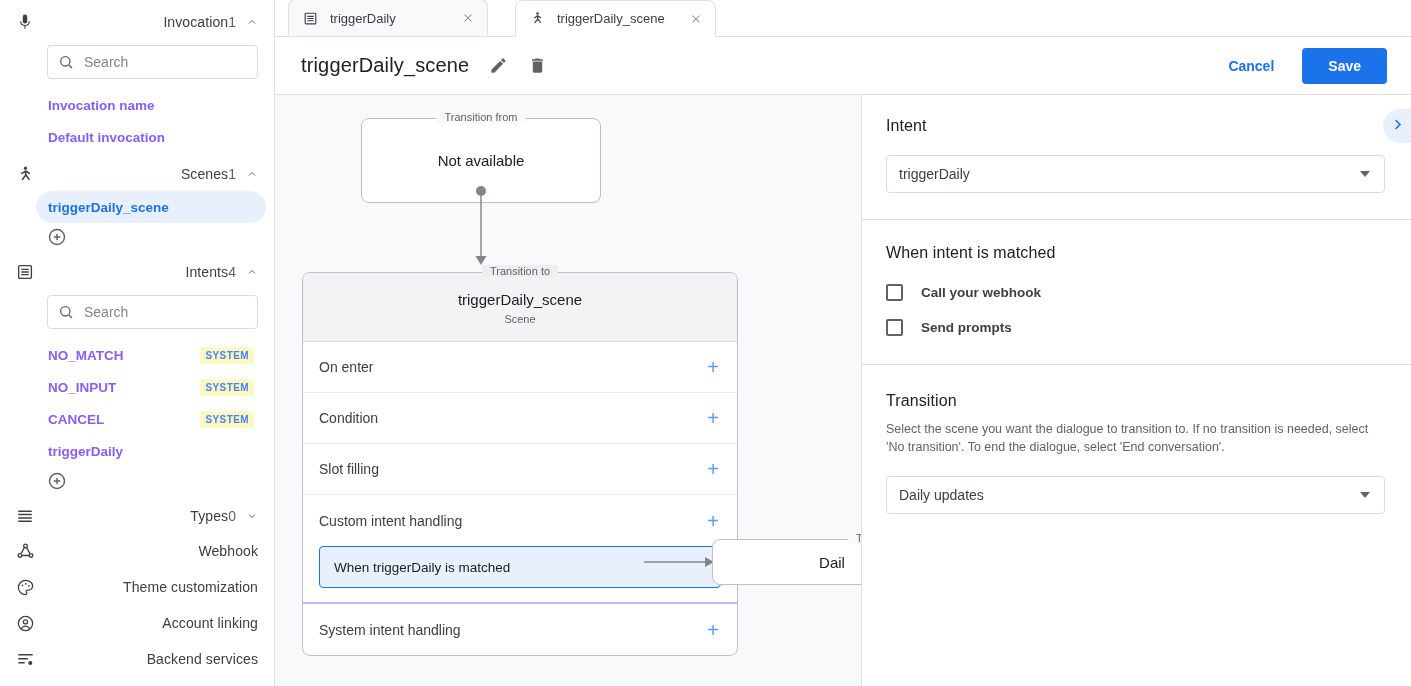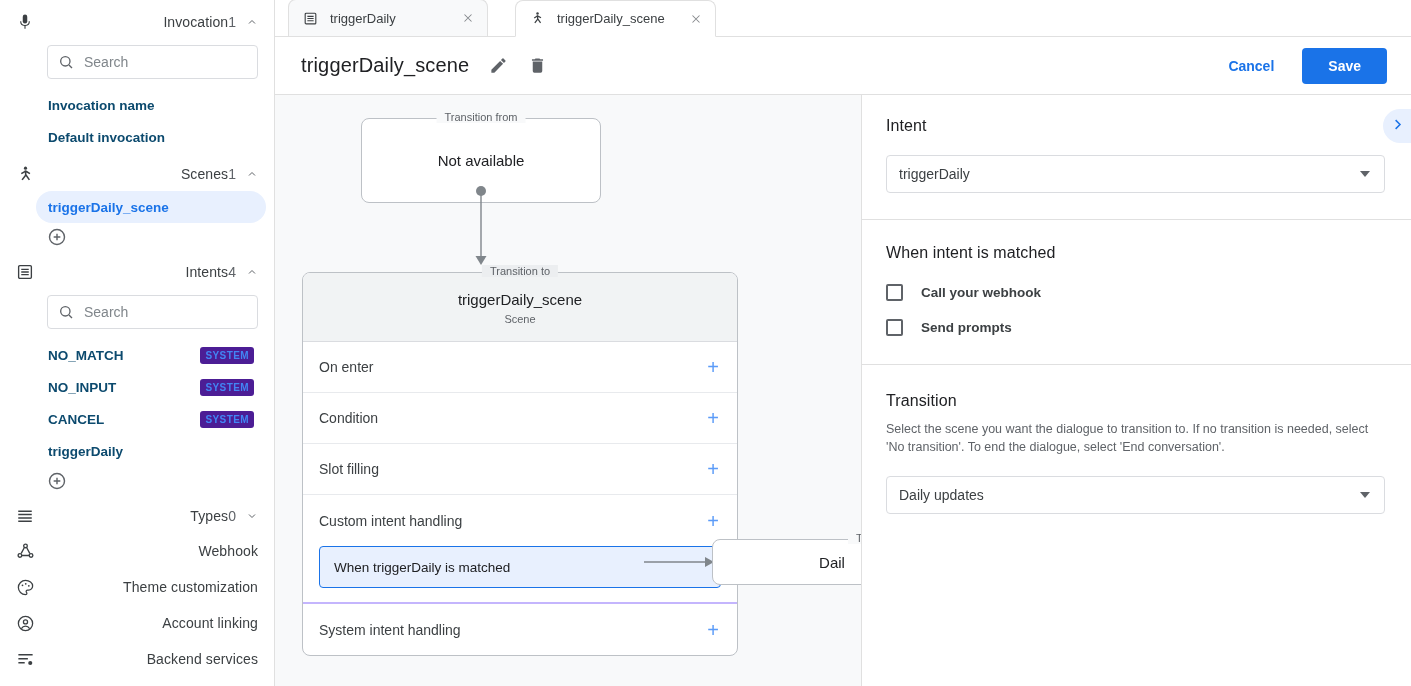--- a/index.html
+++ b/index.html
@@ -50,26 +50,26 @@
     font-family: "Liberation Sans", sans-serif; width: 100%;
     background: transparent;
   }
   .search-box input::placeholder { color: #80868b; }
 
   .leaf {
     display: flex; align-items: center;
     height: 32px; margin: 0 8px 0 36px; padding: 0 12px;
     border-radius: 16px; cursor: pointer;
   }
-  .leaf-label { font-size: 13.5px; font-weight: bold; color: #0c4a6e; flex: 1 1 auto; }
+  .leaf-label { font-size: 13.5px; font-weight: bold; color: #8b5cf6; flex: 1 1 auto; }
   .leaf.sel { background: #e8f0fe; }
   .leaf.sel .leaf-label { color: #1a73e8; }
   .badge {
     font-size: 10px; font-weight: bold; color: #4285f4;
-    background: #4c1d95; border-radius: 3px;
+    background: #fef9c3; border-radius: 3px;
     padding: 3px 5px; letter-spacing: .4px;
   }
   .plus-row { padding: 4px 0 4px 47px; }
   .plus-circle { width: 20px; height: 20px; cursor: pointer; }
 
   
   #main { flex: 1 1 auto; position: relative; height: 686px; background: #fff; }
 
   
   #tabstrip {

